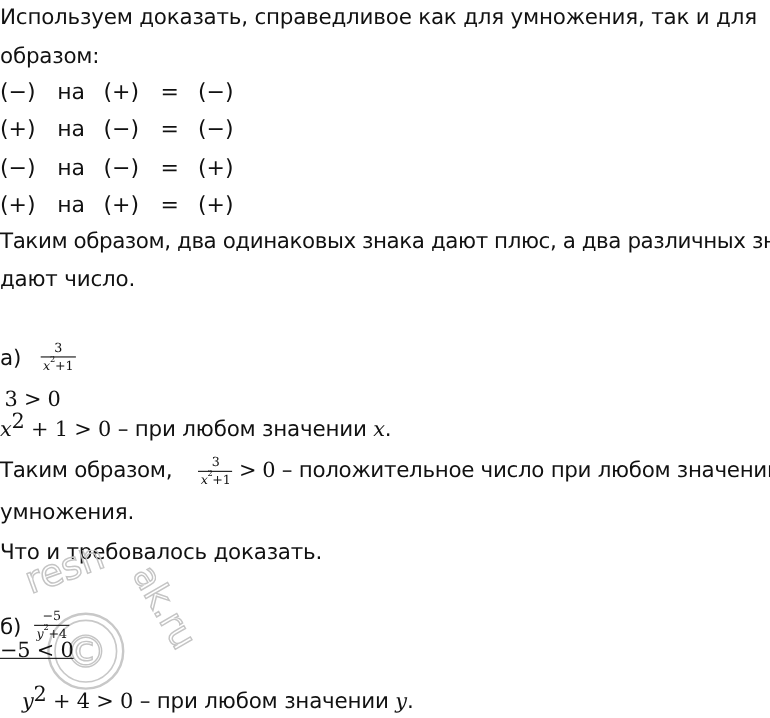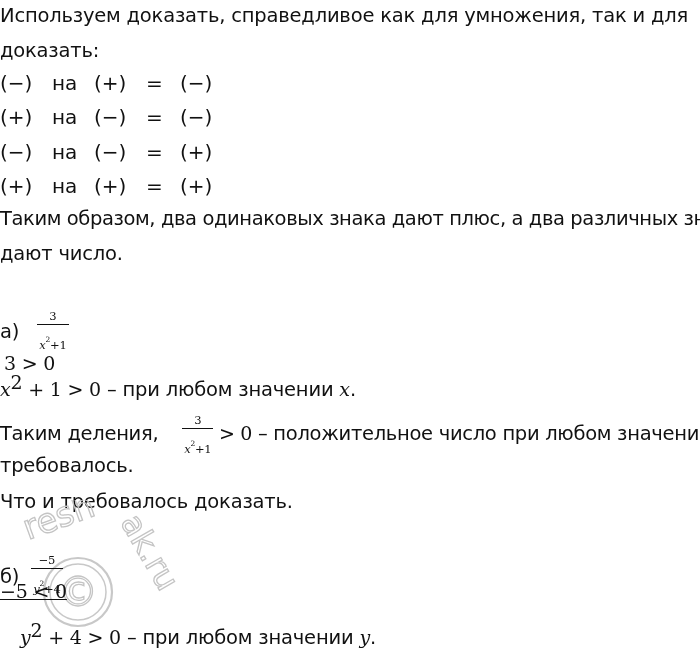--- a/index.html
+++ b/index.html
@@ -4,32 +4,32 @@
 <style>
   html, body { margin: 0; padding: 0; background: #ffffff; }
   body { width: 700px; height: 653px; position: relative; overflow: hidden;
          font-family: "DejaVu Sans", sans-serif; color: #111; }
   .line { position: absolute; left: 0; font-size: 19.5px; white-space: nowrap; letter-spacing: -0.2px; }
   .math { font-family: "DejaVu Serif", serif; font-size: 19px; }
   .var { font-style: italic; }
   .frac { display: inline-flex; flex-direction: column; align-items: center; vertical-align: middle;
           font-family: "DejaVu Serif", serif; font-size: 11.5px; line-height: 1.1; }
   .frac .num { padding: 0 2px 1px; }
-  .frac .den { border-top: 1px solid #111; padding: 14px 2px 0; }
+  .frac .den { border-top: 1px solid #111; padding: 1px 2px 0; }
   .frac .den i { font-style: italic; }
   sup { font-size: 65%; vertical-align: 7px; line-height: 0; }
   .rule-row { position: absolute; left: 0; font-size: 20px; }
   .rule-row span { position: absolute; white-space: nowrap; }
   .wm { position: absolute; left: 20px; top: 500px; width: 180px; height: 130px; pointer-events: none; }
 </style>
 </head>
 <body>
 
 <div class="line" style="top:4px;">Используем доказать, справедливое как для умножения, так и для</div>
-<div class="line" style="top:39px;">доказать:</div>
+<div class="line" style="top:39px;">образом:</div>
 
 <div>
   <div class="rule-row" style="top:71px;">
     <span style="left:0">(−)</span>
     <span style="left:52px">на</span>
     <span style="left:94px">(+)</span>
     <span style="left:146px">=</span>
     <span style="left:180px">(−)</span>
   </div>
   <div class="rule-row" style="top:105px;">
@@ -63,27 +63,27 @@
   <span class="frac" style="margin-left:12px; position:relative; top:-2px;">
     <span class="num">3</span>
     <span class="den"><i>x</i><sup>2</sup><span>+1</span></span>
   </span>
 </div>
 <div class="line math" style="top:352px; left:4px;">3 &gt; 0</div>
 <div class="line" style="top:378px;">
   <span class="math var">x</span><sup class="math">2</sup><span class="math"> + 1 &gt; 0</span><span> – при любом значении </span><span class="math var">x</span><span>.</span>
 </div>
 <div class="line" style="top:414px; letter-spacing:-0.3px;">
-  <span>Таким деления,</span>
+  <span>Таким образом,</span>
   <span class="frac" style="margin-left:18px;">
     <span class="num">3</span>
     <span class="den"><i>x</i><sup>2</sup><span>+1</span></span>
   </span><span class="math"> &gt; 0</span><span> – положительное число при любом значении</span>
 </div>
-<div class="line" style="top:454px;">требовалось.</div>
+<div class="line" style="top:454px;">умножения.</div>
 <div class="line" style="top:490px;">Что и требовалось доказать.</div>
 
 <svg class="wm" viewBox="0 0 180 130">
   <circle cx="58" cy="92" r="34" fill="none" stroke="#c8c8c8" stroke-width="2.2"></circle>
   <circle cx="58" cy="92" r="28" fill="none" stroke="#c8c8c8" stroke-width="1.5"></circle>
   <text x="58" y="106" text-anchor="middle" font-family="DejaVu Sans, sans-serif" font-size="40" fill="none" stroke="#c4c4c4" stroke-width="1.3">©</text>
   <text x="8" y="40" font-family="DejaVu Sans, sans-serif" font-size="34" fill="none" stroke="#c4c4c4" stroke-width="1.3" transform="rotate(-20 8 40)">resh</text>
   <text x="100" y="22" font-family="DejaVu Sans, sans-serif" font-size="32" fill="none" stroke="#c4c4c4" stroke-width="1.3" transform="rotate(60 100 22)">ak.ru</text>
 </svg>
 

